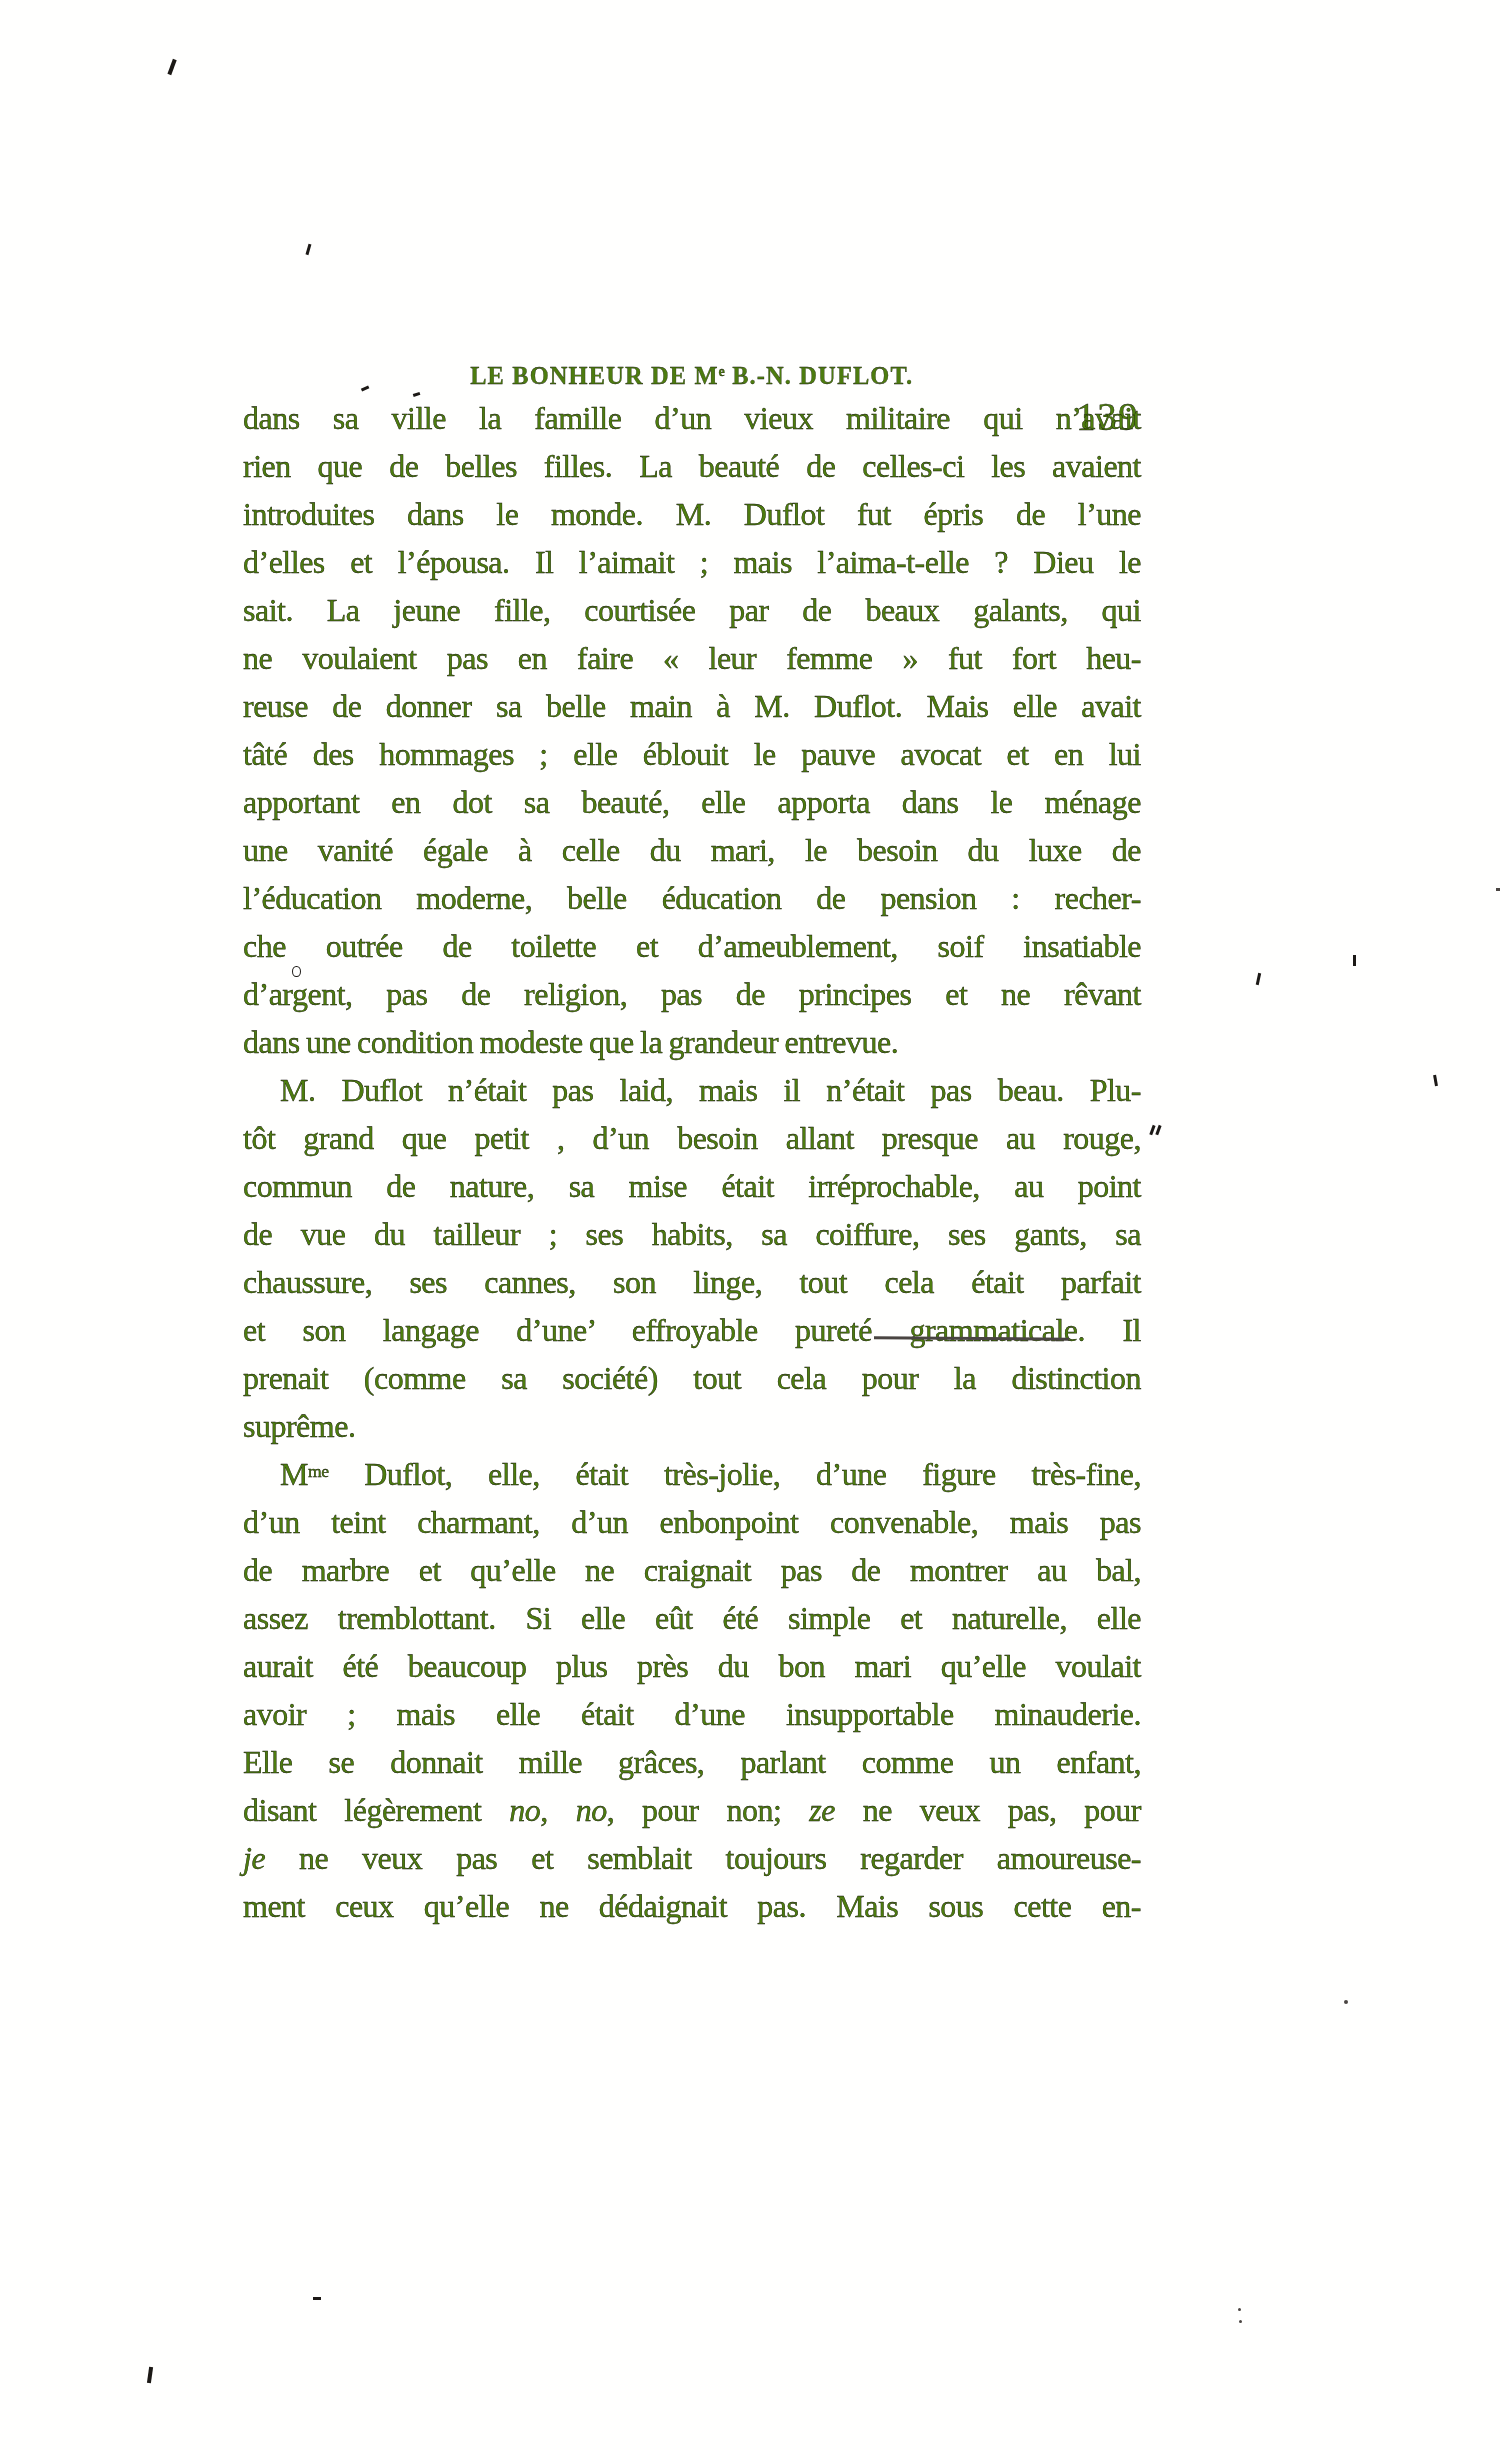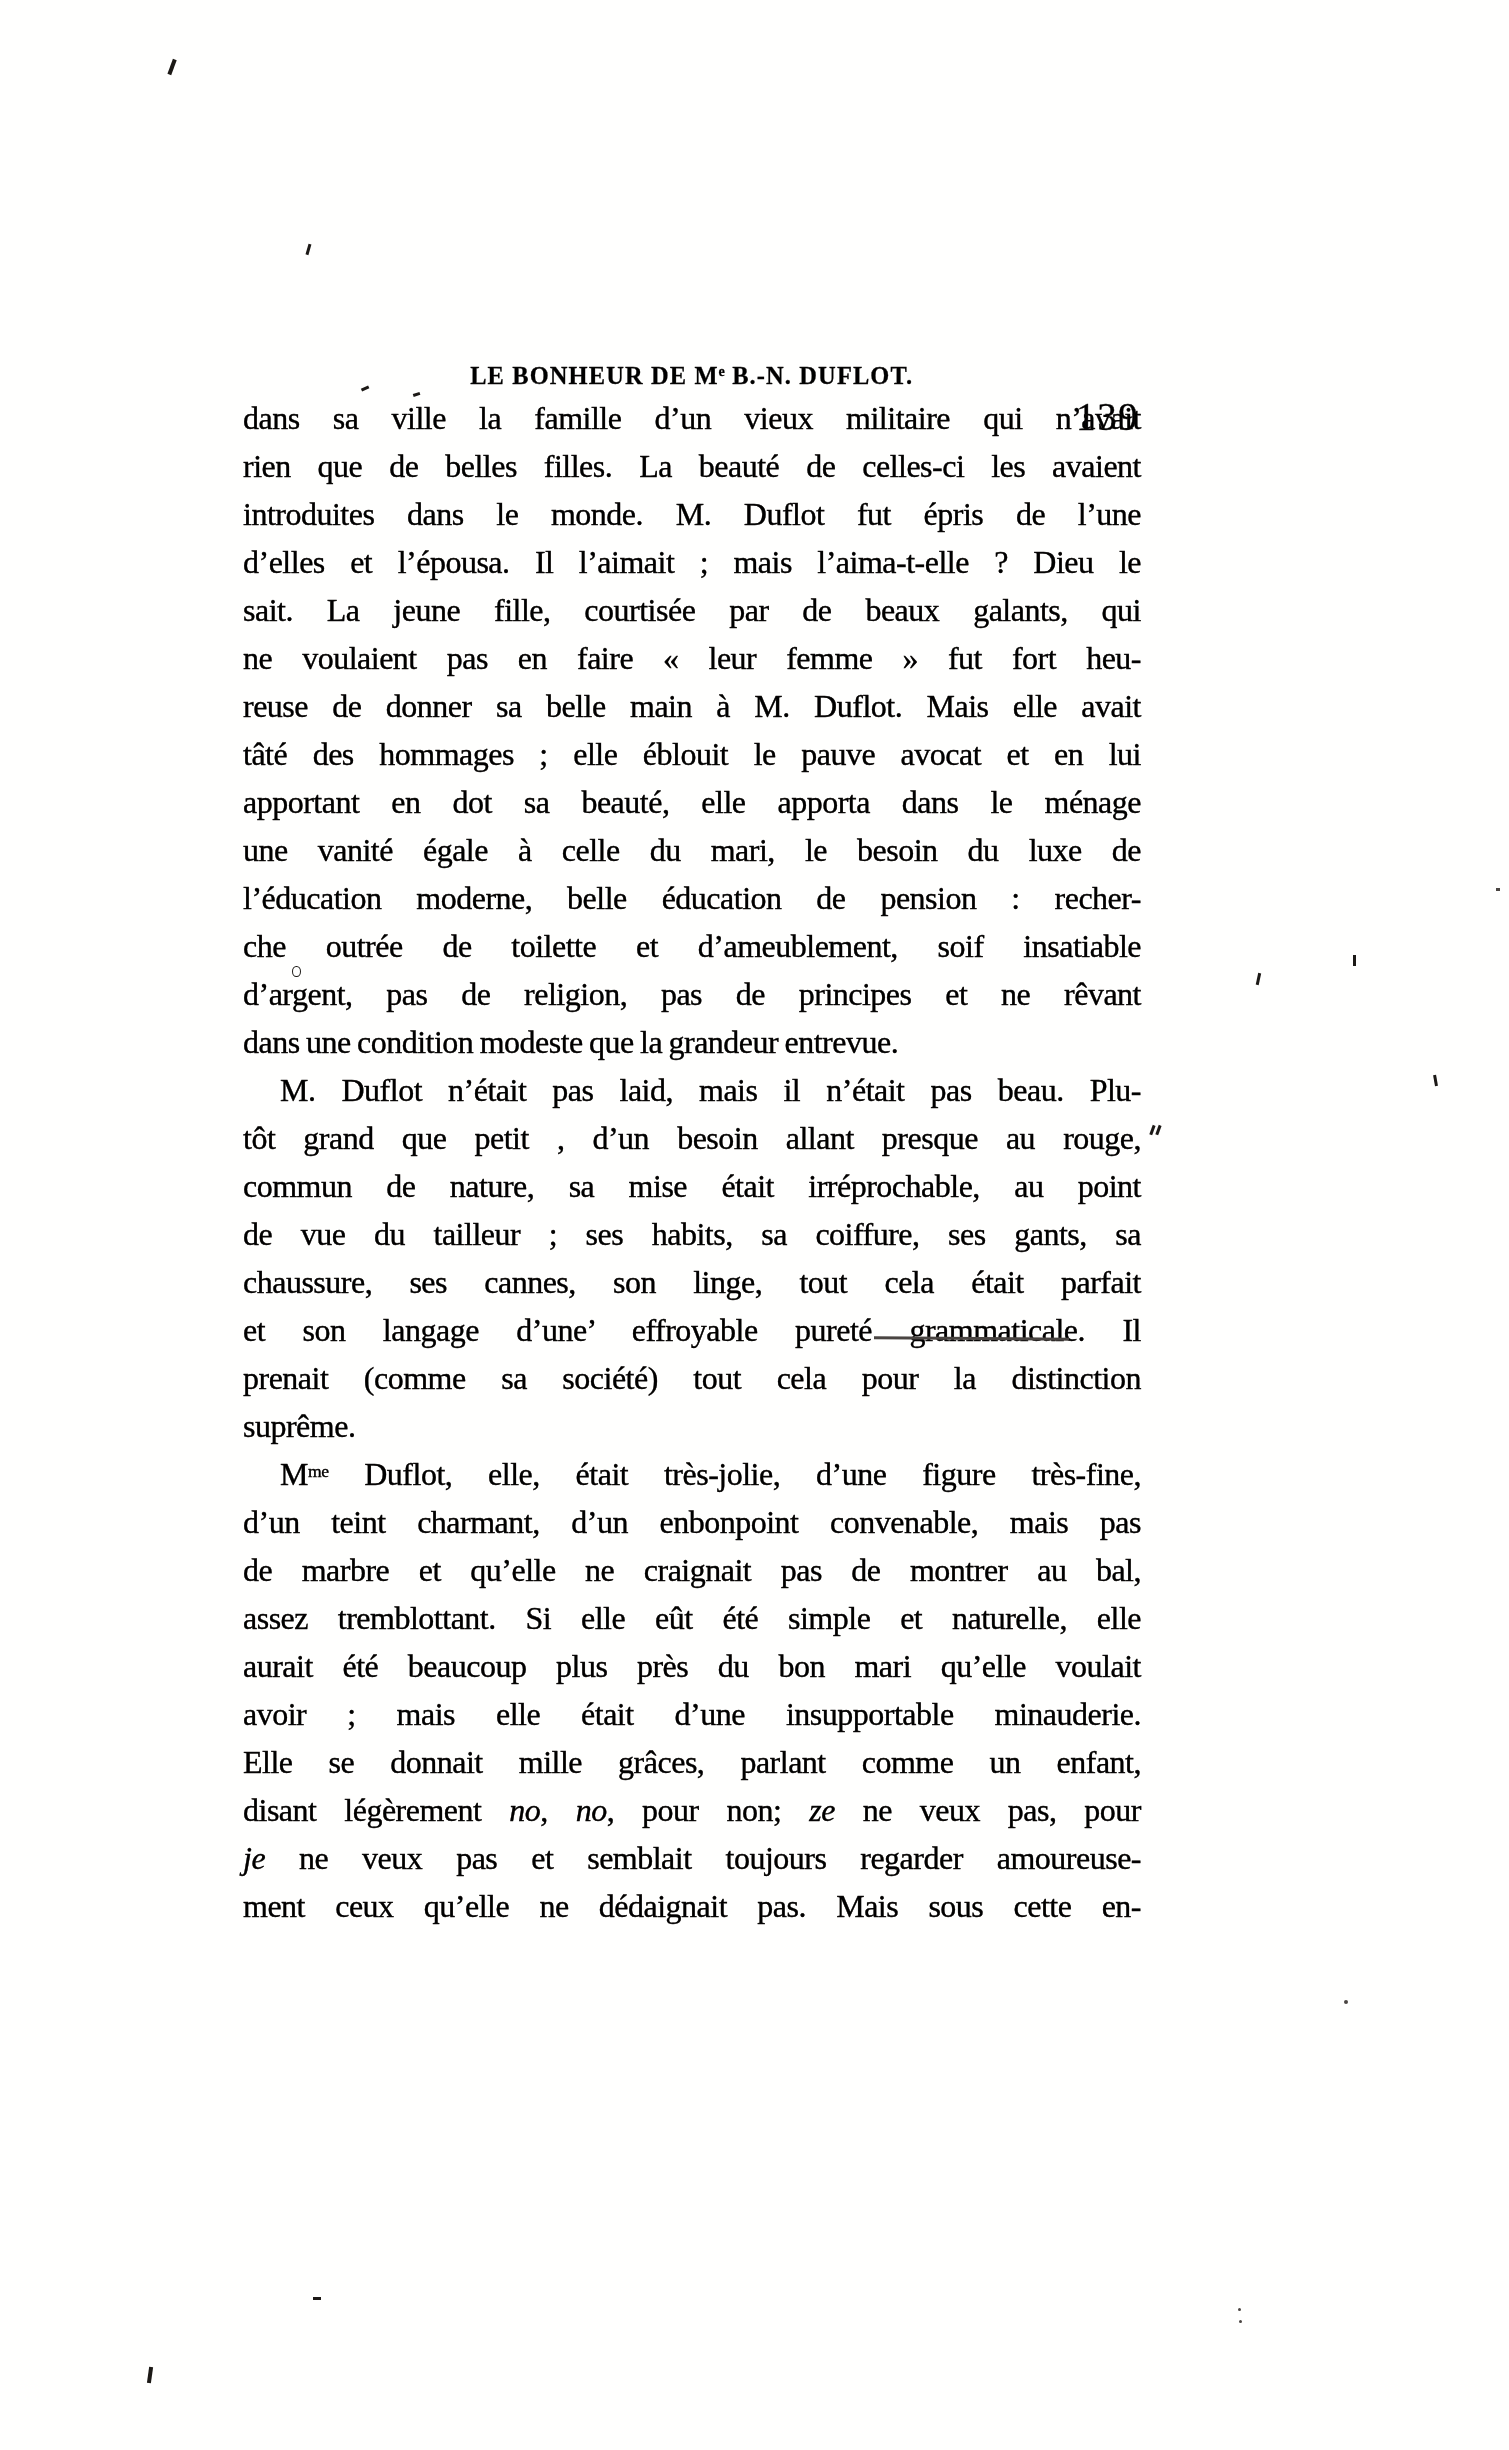--- a/index.html
+++ b/index.html
@@ -7,21 +7,21 @@
     padding: 0;
     background: #ffffff;
   }
   .page {
     position: relative;
     width: 1509px;
     height: 2450px;
     background: #fffffe;
     overflow: hidden;
     font-family: "Liberation Serif", "DejaVu Serif", serif;
-    color: #000000;
+    color: #4d7c0f;
     text-decoration: underline;
   }
   
   .running-header {
     position: absolute;
     left: 243px;
     top: 361px;
     width: 898px;
     text-align: center;
   }

